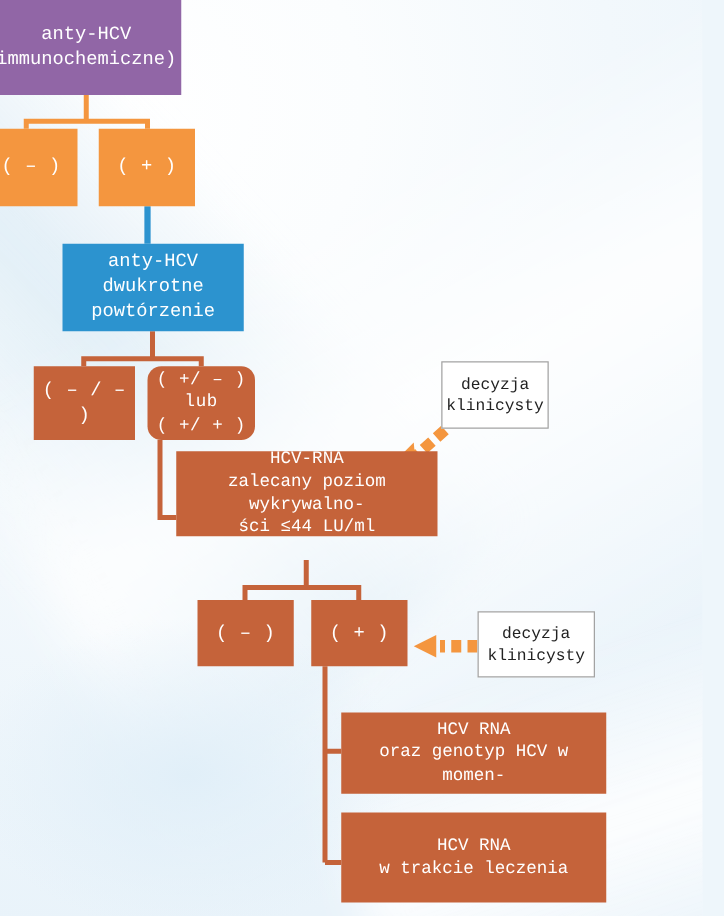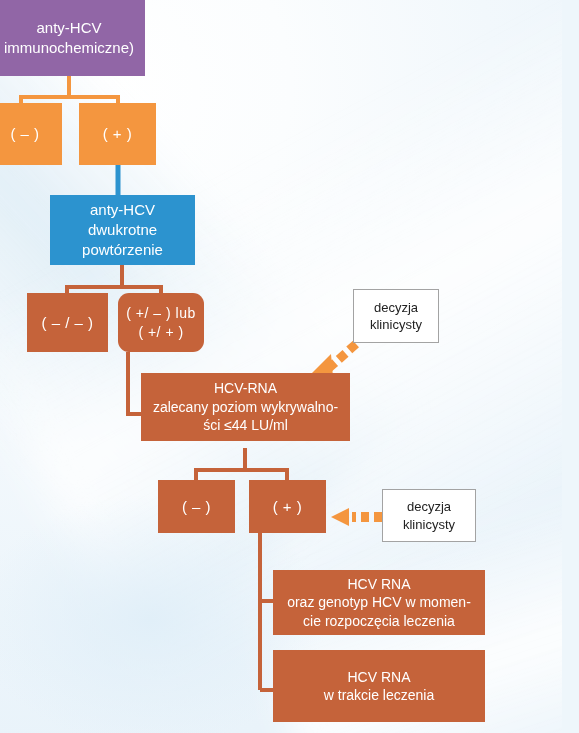--- a/index.html
+++ b/index.html
@@ -1,21 +1,21 @@
 <!DOCTYPE html>
 <html><head>
 <meta charset="utf-8">
 <style>
   html,body{margin:0;padding:0;}
   body{
     width:579px;height:733px;overflow:hidden;
     font-family:"Liberation Sans","DejaVu Sans",sans-serif;
     background:#eef6fb;
   }
-  #stage{position:relative;width:562px;height:733px;overflow:hidden;}
+  #stage{position:relative;width:562px;height:733px;overflow:hidden;font-family:Liberation Mono, monospace;}
 
   
   .bg{position:absolute;inset:0;z-index:0;}
   .bg-base{
     background:
       radial-gradient(120% 90% at 18% 12%, #ffffff 0%, #fbfdfe 28%, #f2f8fc 58%, #e9f3fa 100%);
   }
   .bg-band1{
     position:absolute;left:-140px;top:-190px;width:820px;height:330px;
     background:linear-gradient(180deg,rgba(214,232,243,0) 0%,rgba(205,227,241,.55) 45%,rgba(214,232,243,0) 100%);
@@ -131,41 +131,40 @@
     <span>( – / – )</span>
   </div>
 
   <div class="node n-dorange t14 sign" style="left:118px;top:293px;width:86px;height:59px;border-radius:11px;">
     <div>
       <span>( +/ – ) lub</span>
       <span>( +/ + )</span>
     </div>
   </div>
 
-  <div class="node n-dorange t14" style="left:141px;top:373px;width:209px;height:68px;">
+  <div class="node n-dorange t14" style="left:141px;top:361px;width:209px;height:68px;">
     <div>
       <span>HCV-RNA</span>
       <span>zalecany poziom wykrywalno-</span>
       <span>ści ≤44 LU/ml</span>
     </div>
   </div>
 
   <div class="node n-dorange t15 sign" style="left:158px;top:480px;width:77px;height:53px;">
     <span>( – )</span>
   </div>
 
   <div class="node n-dorange t15 sign" style="left:249px;top:480px;width:77px;height:53px;">
     <span>( + )</span>
   </div>
 
   <div class="node n-dorange t14" style="left:273px;top:570px;width:212px;height:65px;">
     <div>
       <span>HCV RNA</span>
       <span>oraz genotyp HCV w momen-</span>
-      <span>cie rozpoczęcia leczenia</span>
     </div>
   </div>
 
   <div class="node n-dorange t14" style="left:273px;top:650px;width:212px;height:72px;">
     <div>
       <span>HCV RNA</span>
       <span>w trakcie leczenia</span>
     </div>
   </div>
 

